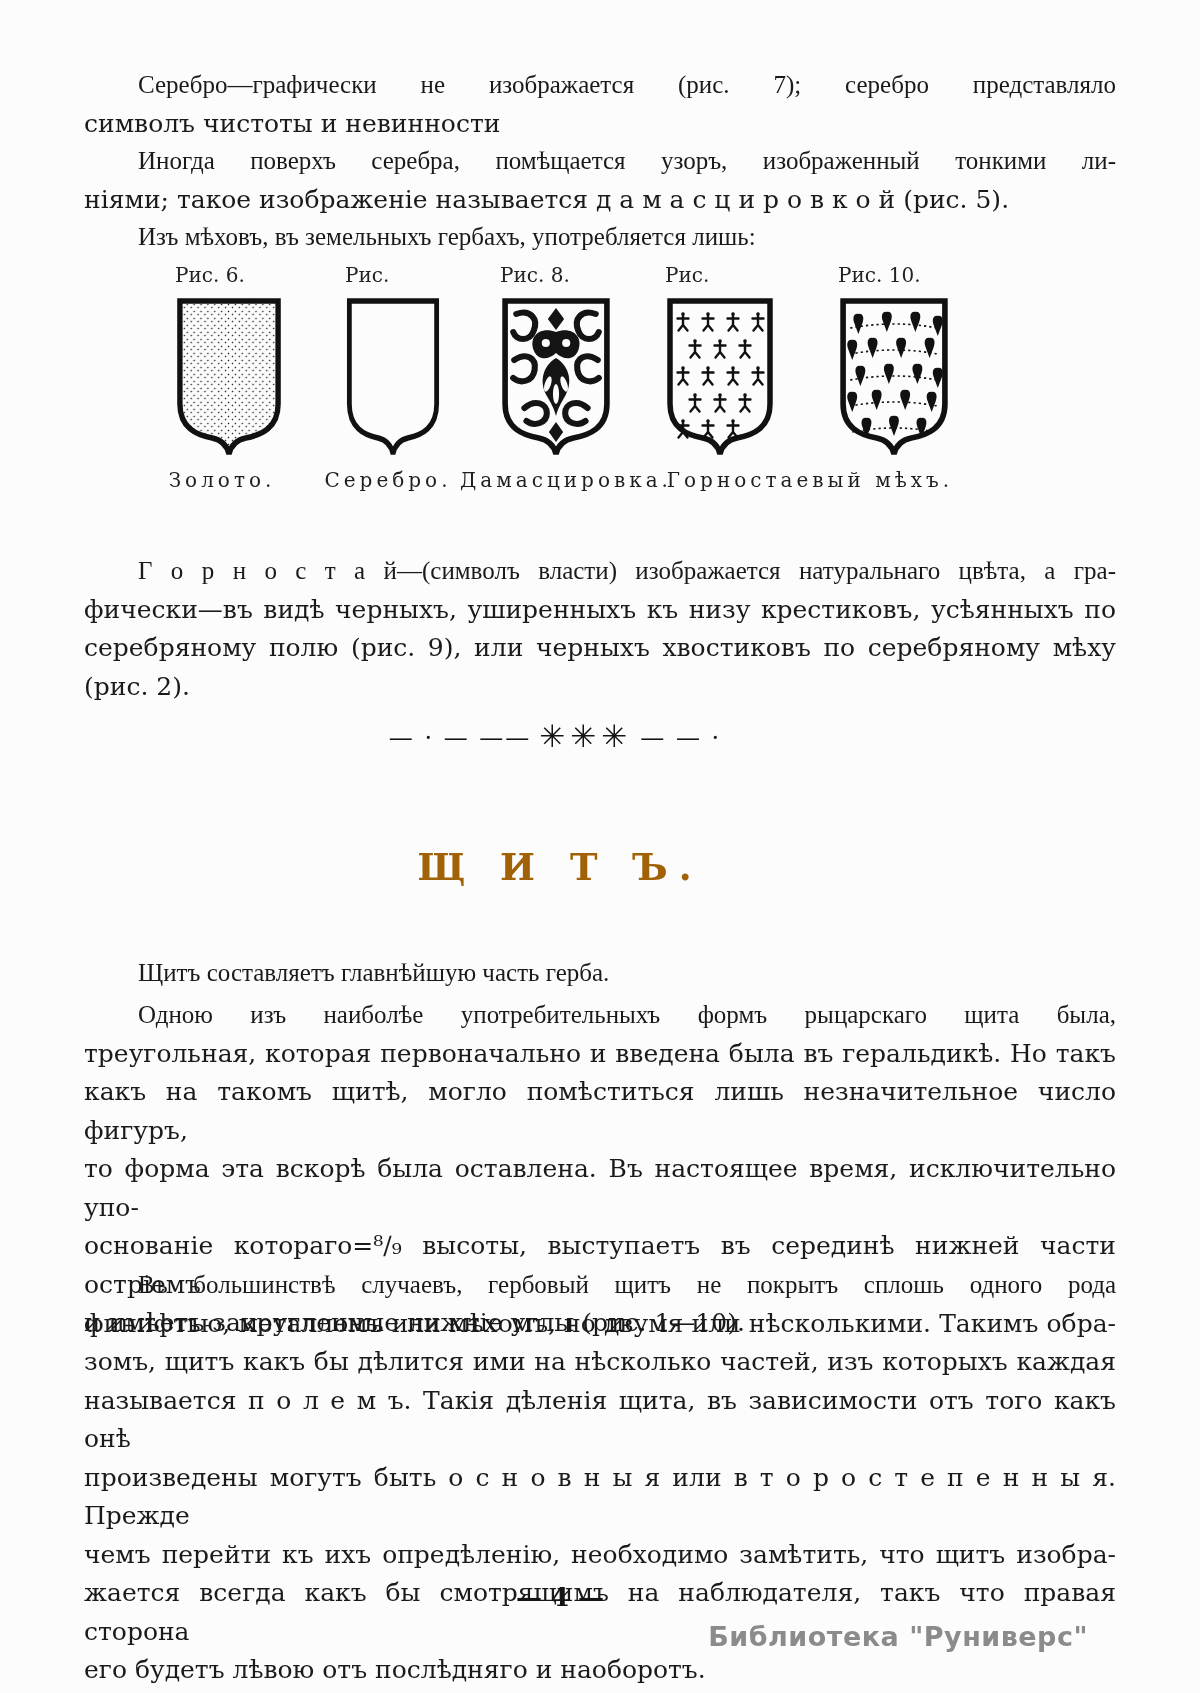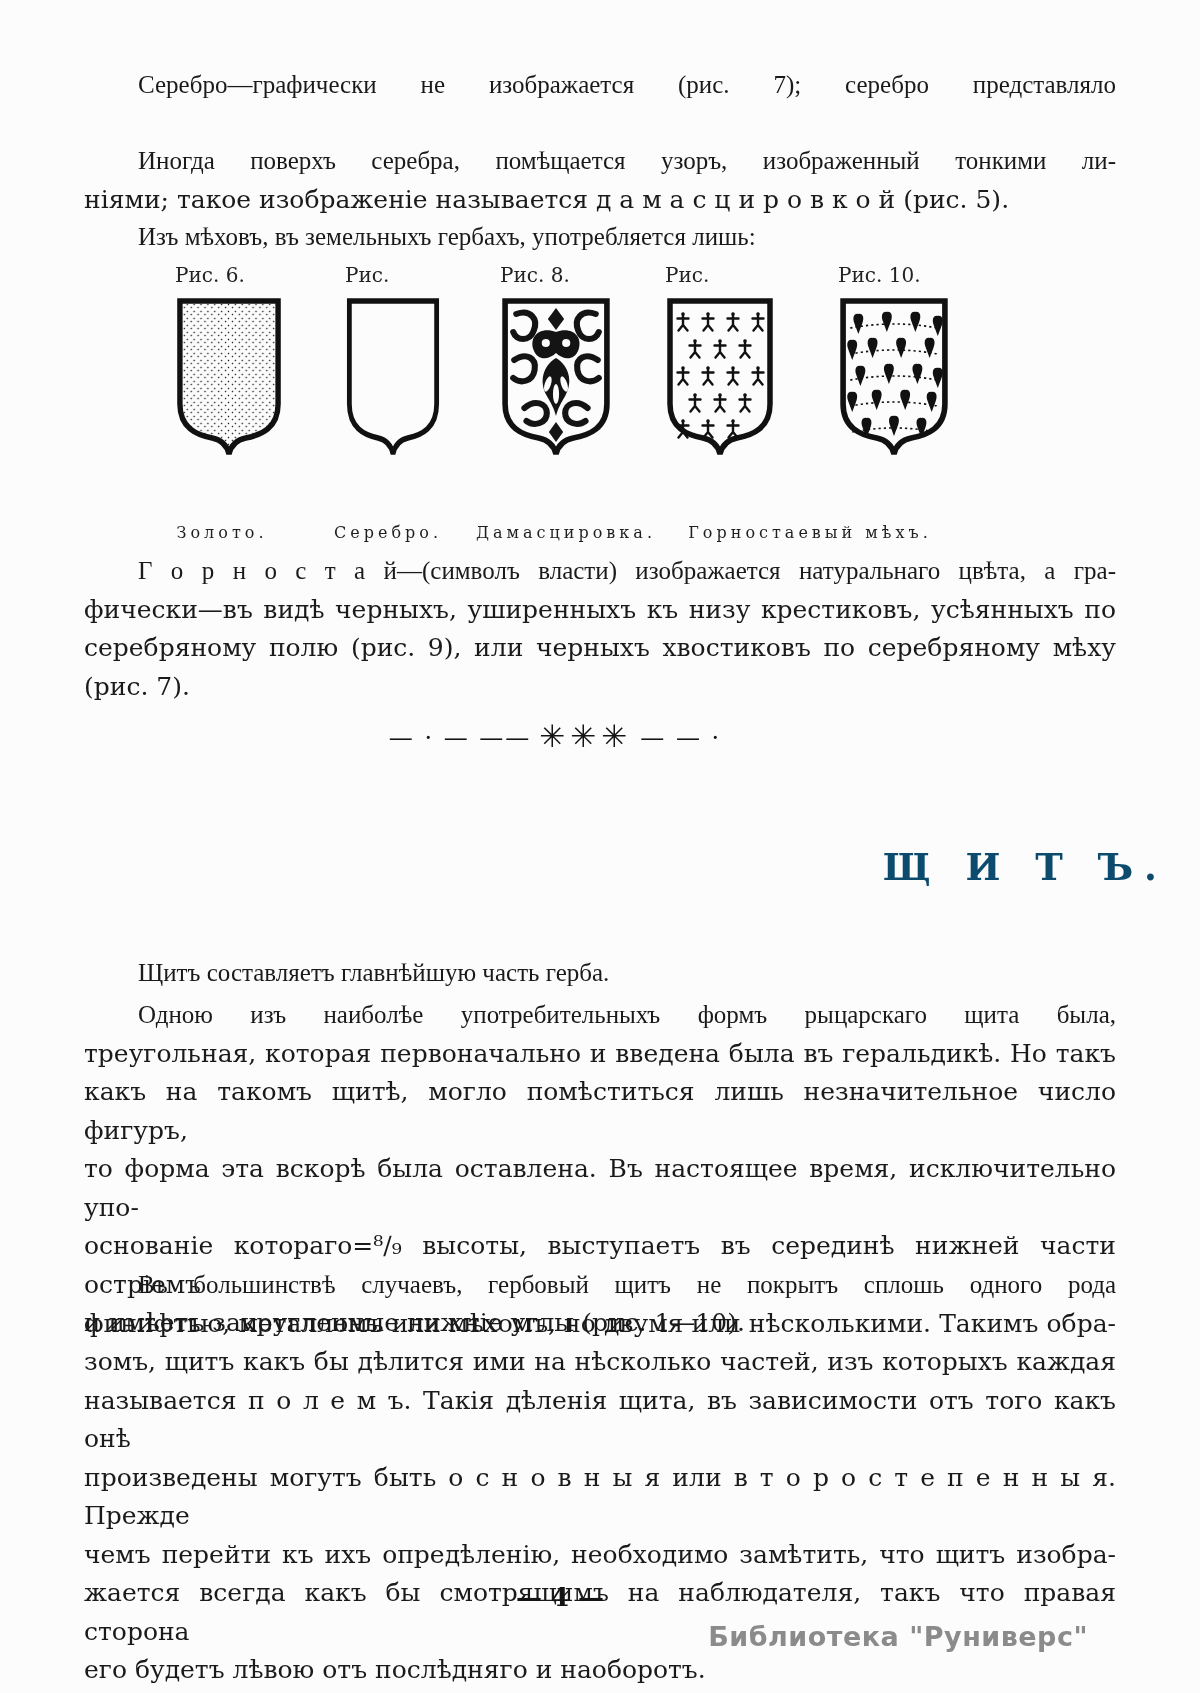--- a/index.html
+++ b/index.html
@@ -8,44 +8,45 @@
     font-family:"DejaVu Serif", serif;color:#1a1a1a;overflow:hidden;
   }
   .textblock{position:absolute;left:84px;width:1032px;font-size:25px;}
   .jline{line-height:38.5px;text-align:justify;text-align-last:justify;}
   .jline.last{text-align-last:left;}
   .jline.indent{padding-left:54px;font-family:Liberation Serif, serif;}
 
   .fig{position:absolute;top:262px;text-align:left;}
   .fig-label{font-size:20px;height:34px;line-height:26px;color:#222;}
   .fig svg{display:block;}
-  .caption{position:absolute;top:523px;transform:translateX(-50%);
-    font-size:16px;letter-spacing:4px;white-space:nowrap;color:#1f1f1f;}
+  .caption{position:absolute;top:468px;transform:translateX(-50%);
+    font-size:20px;letter-spacing:4px;white-space:nowrap;color:#1f1f1f;}
 
   .divider{position:absolute;top:716px;left:0;width:1110px;height:44px;
     display:flex;align-items:center;justify-content:center;gap:8px;color:#141414;}
   .divider .dash{font-size:24px;letter-spacing:2px;white-space:nowrap;}
   .divider .orn{font-size:31px;letter-spacing:5px;line-height:1;transform:translateY(-2px);}
 
-  .section-title{position:absolute;top:845px;left:0;width:1120px;text-align:right;
-    font-size:37px;font-weight:bold;letter-spacing:11px;color:#0c4a6e;padding-left:48px;}
+  .section-title{position:absolute;top:845px;left:0;width:1120px;text-align:center;
+    font-size:37px;font-weight:bold;letter-spacing:11px;color:#a16207;}
 
   .page-number{position:absolute;top:1582px;left:0;width:1120px;text-align:center;
     font-size:26px;font-weight:bold;color:#141414;}
   .watermark{position:absolute;top:1621px;right:112px;
     font-family:"DejaVu Sans", sans-serif;font-weight:bold;font-size:27px;
     color:#8b8b8b;letter-spacing:0.5px;}
 </style>
 </head>
 <body>
 
 <div class="page">
 
   <div class="textblock" style="top:66px">
       <div class="jline indent">Серебро—графически не изображается (рис. 7); серебро представляло</div>
+      <div class="jline last">символъ чистоты и невинности</div>
     </div>
   <div class="textblock" style="top:142px">
       <div class="jline indent">Иногда поверхъ серебра, помѣщается узоръ, изображенный тонкими ли-</div>
       <div class="jline last">ніями; такое изображеніе называется д а м а с ц и р о в к о й (рис. 5).</div>
     </div>
   <div class="textblock" style="top:218px">
       <div class="jline last indent">Изъ мѣховъ, въ земельныхъ гербахъ, употребляется лишь:</div>
     </div>
 
   <div class="fig" style="left:175px;width:108px">
@@ -165,21 +166,21 @@
 
   <div class="caption" style="left:222px">Золото.</div>
   <div class="caption" style="left:388px">Серебро.</div>
   <div class="caption" style="left:566px">Дамасцировка.</div>
   <div class="caption" style="left:810px">Горностаевый мѣхъ.</div>
 
   <div class="textblock" style="top:552px">
       <div class="jline indent">Г о р н о с т а й—(символъ власти) изображается натуральнаго цвѣта, а гра-</div>
       <div class="jline">фически—въ видѣ черныхъ, уширенныхъ къ низу крестиковъ, усѣянныхъ по</div>
       <div class="jline">серебряному полю (рис. 9), или черныхъ хвостиковъ по серебряному мѣху</div>
-      <div class="jline last">(рис. 7).</div>
+      <div class="jline last">(рис. 2).</div>
     </div>
 
   <div class="divider">
     <span class="dash">— · — ——</span>
     <span class="orn">✳✳✳</span>
     <span class="dash">— — ·</span>
   </div>
 
   <div class="section-title">Щ И Т Ъ.</div>
 

